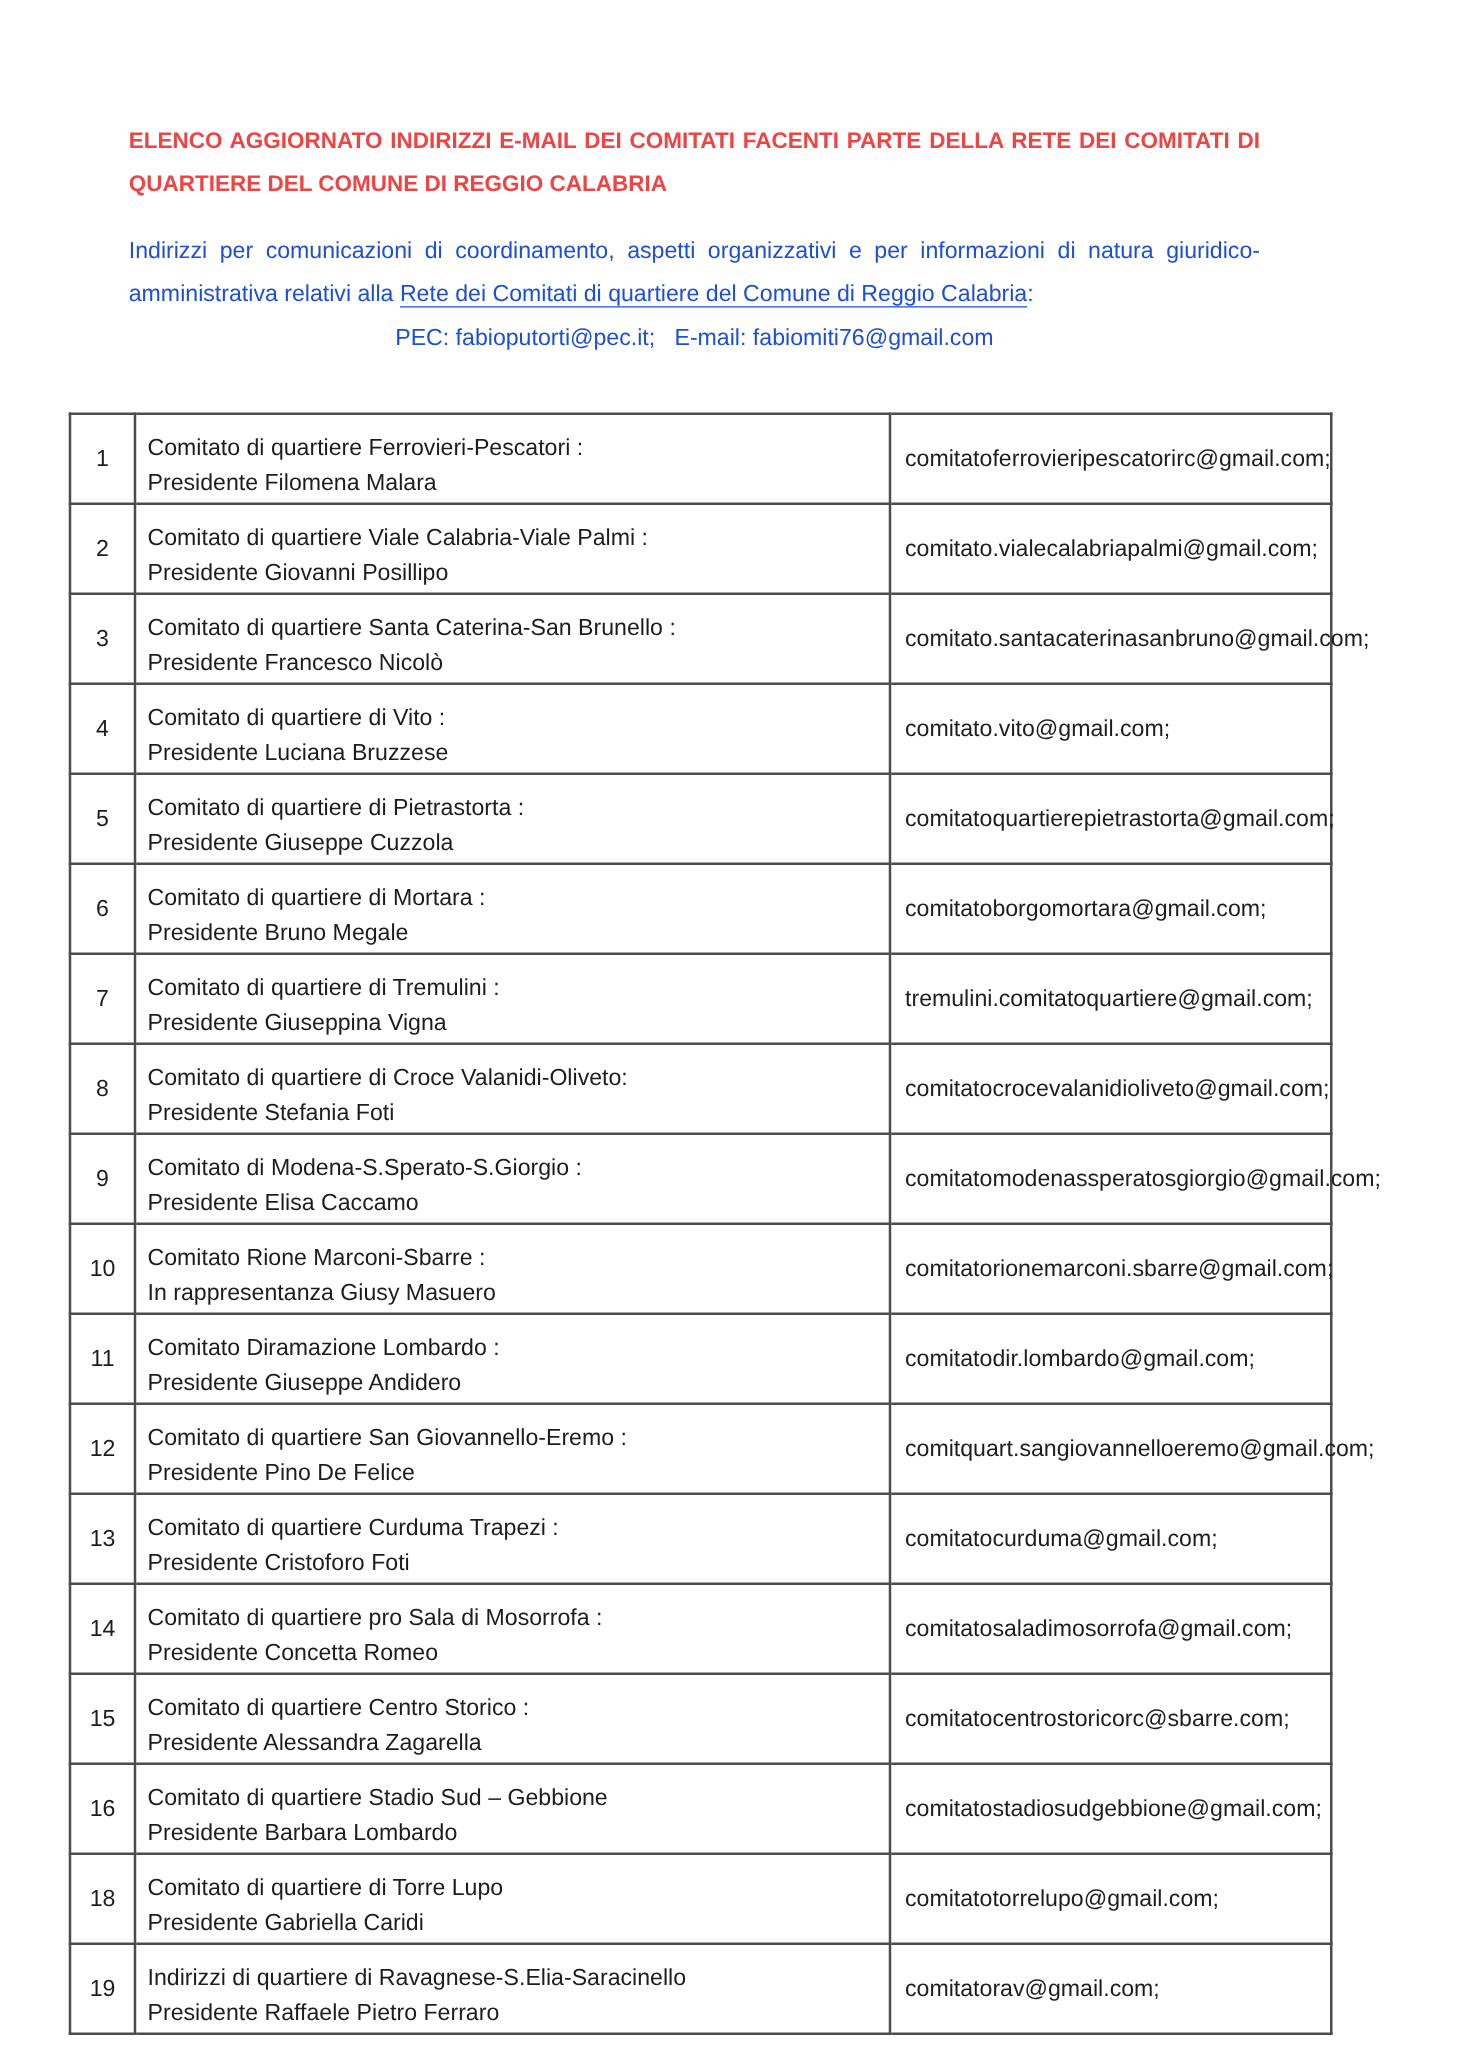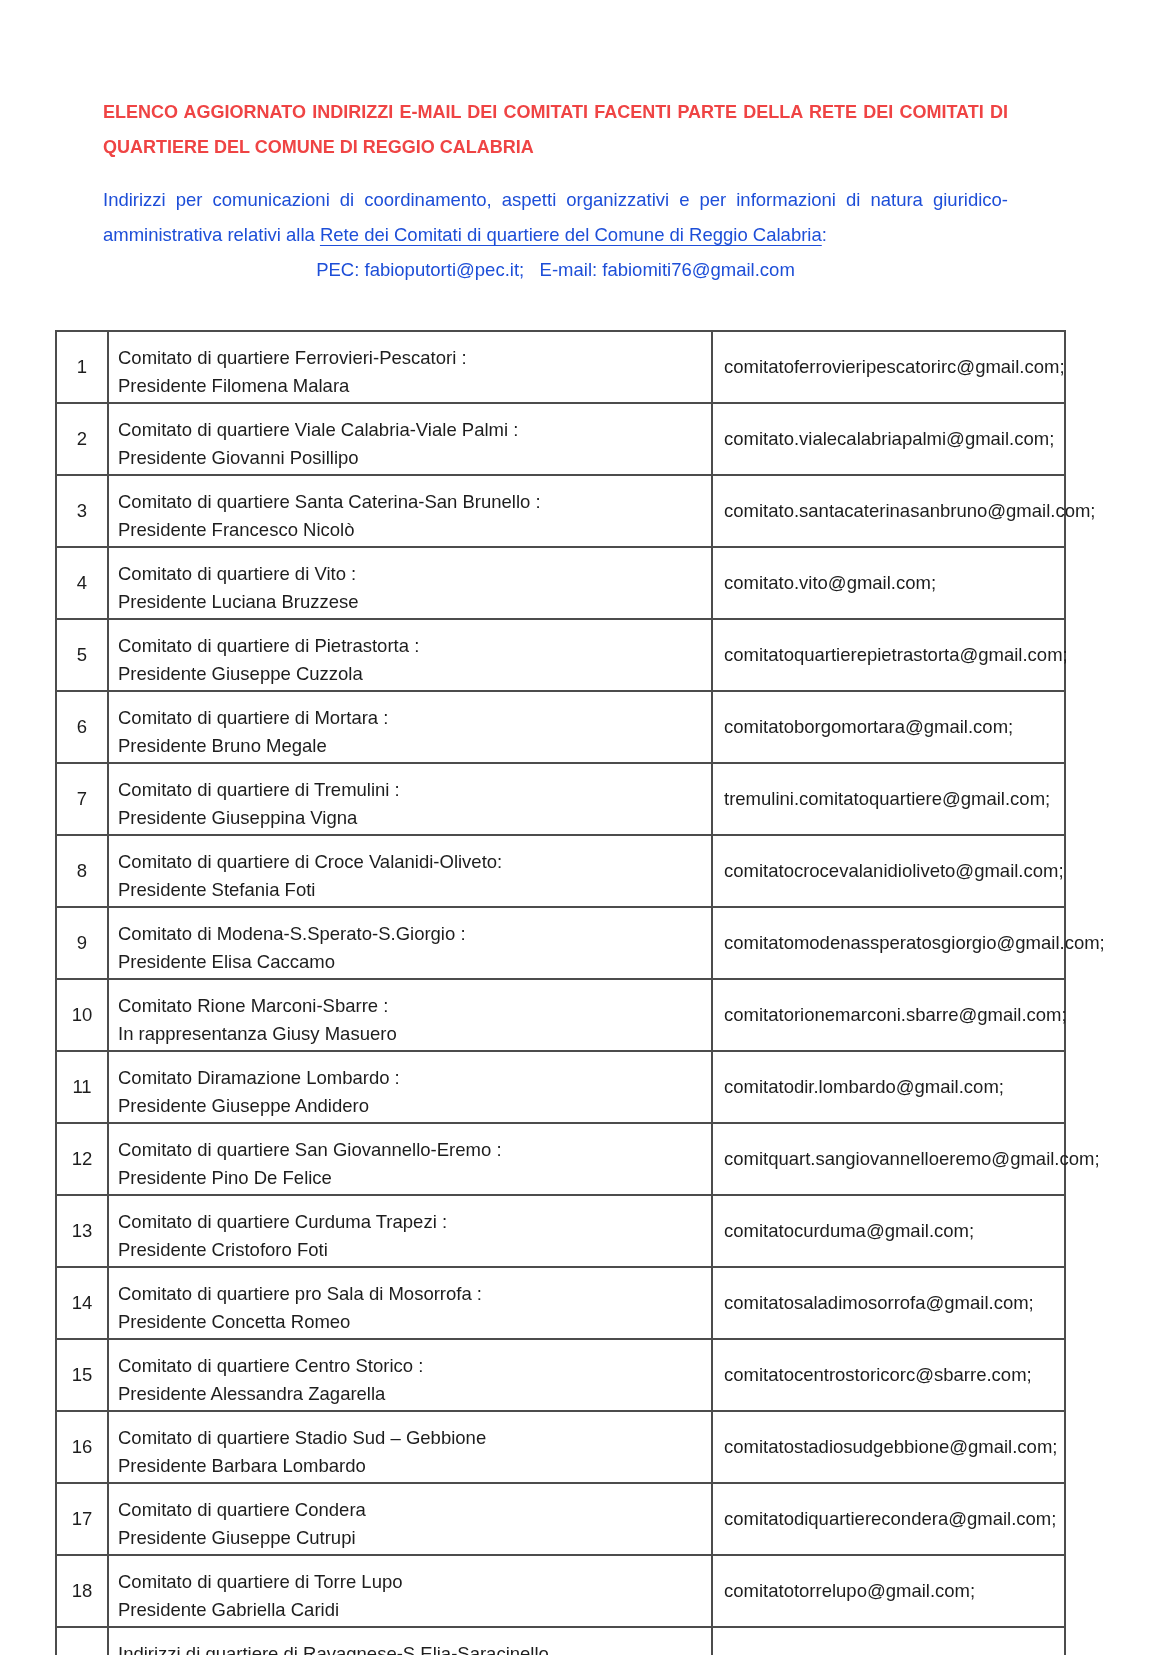--- a/index.html
+++ b/index.html
@@ -222,28 +222,20 @@
 
   <tr>
     <td class="num">16</td>
     <td class="name">
       <span class="line l1">Comitato di quartiere Stadio Sud – Gebbione</span>
       <span class="line l2">Presidente Barbara Lombardo</span>
     </td>
     <td class="email">comitatostadiosudgebbione@gmail.com;</td>
   </tr>
 
-  <tr>
-    <td class="num">17</td>
-    <td class="name">
-      <span class="line l1">Comitato di quartiere Condera</span>
-      <span class="line l2">Presidente Giuseppe Cutrupi</span>
-    </td>
-    <td class="email">comitatodiquartierecondera@gmail.com;</td>
-  </tr>
 
   <tr>
     <td class="num">18</td>
     <td class="name">
       <span class="line l1">Comitato di quartiere di Torre Lupo</span>
       <span class="line l2">Presidente Gabriella Caridi</span>
     </td>
     <td class="email">comitatotorrelupo@gmail.com;</td>
   </tr>
 

